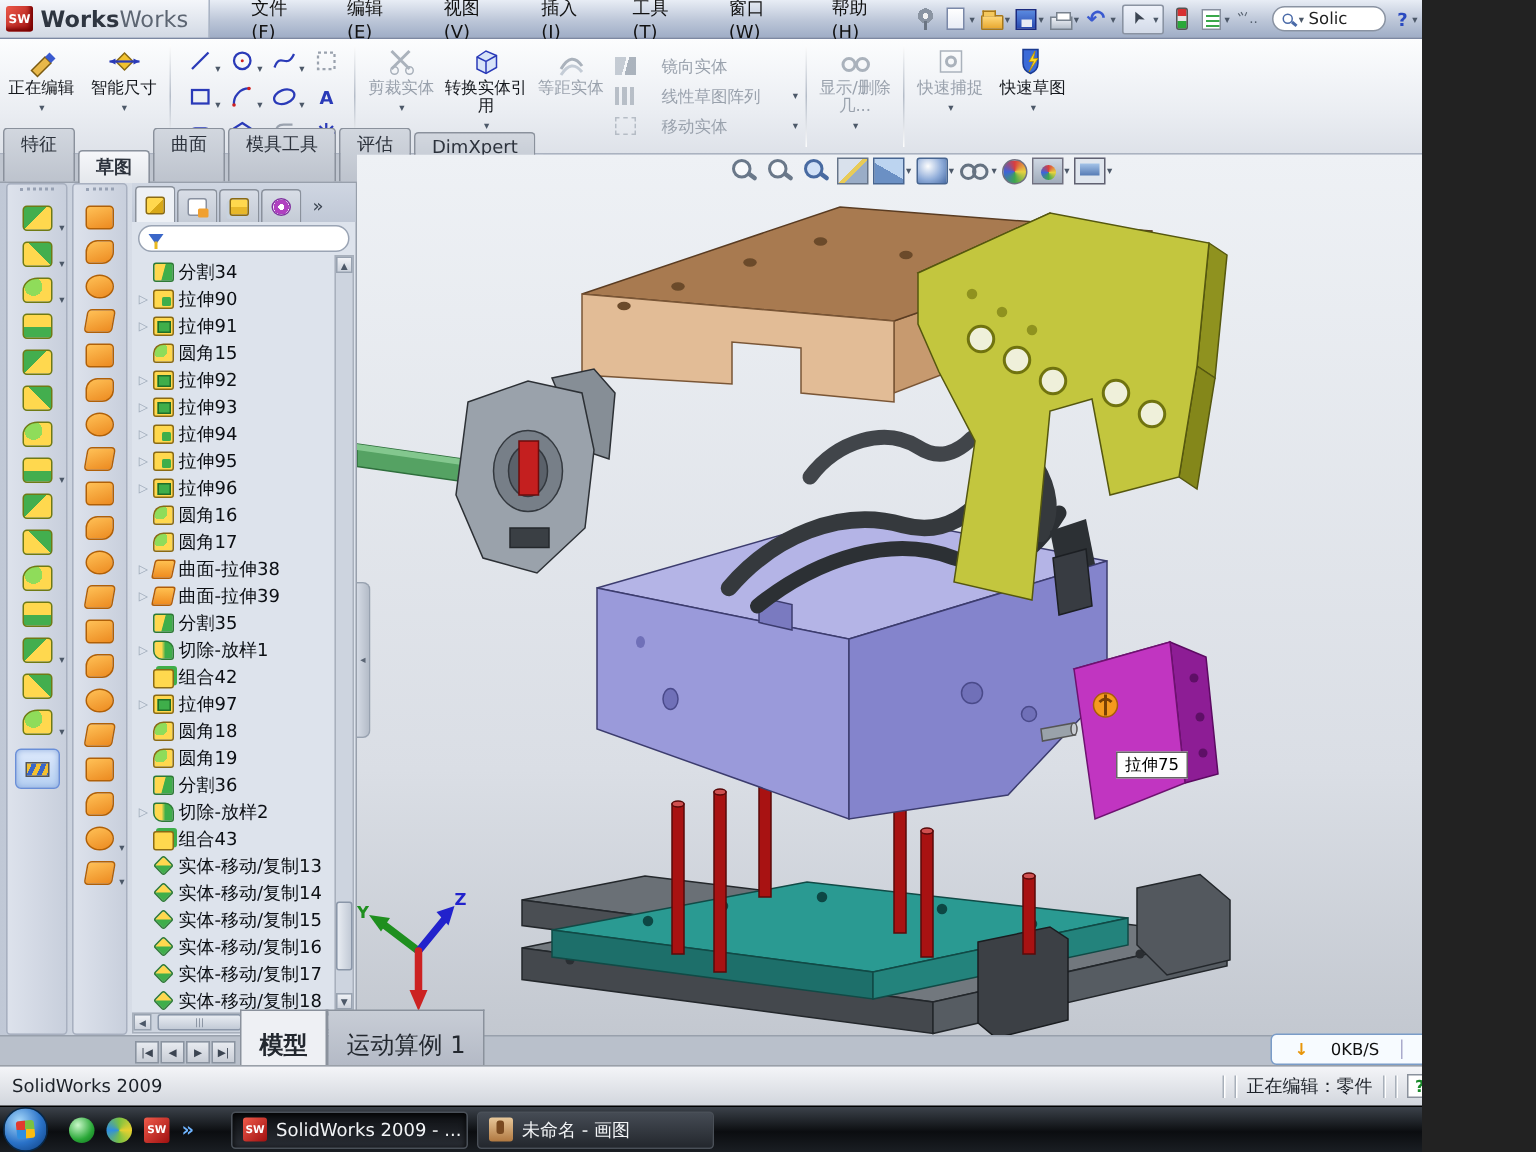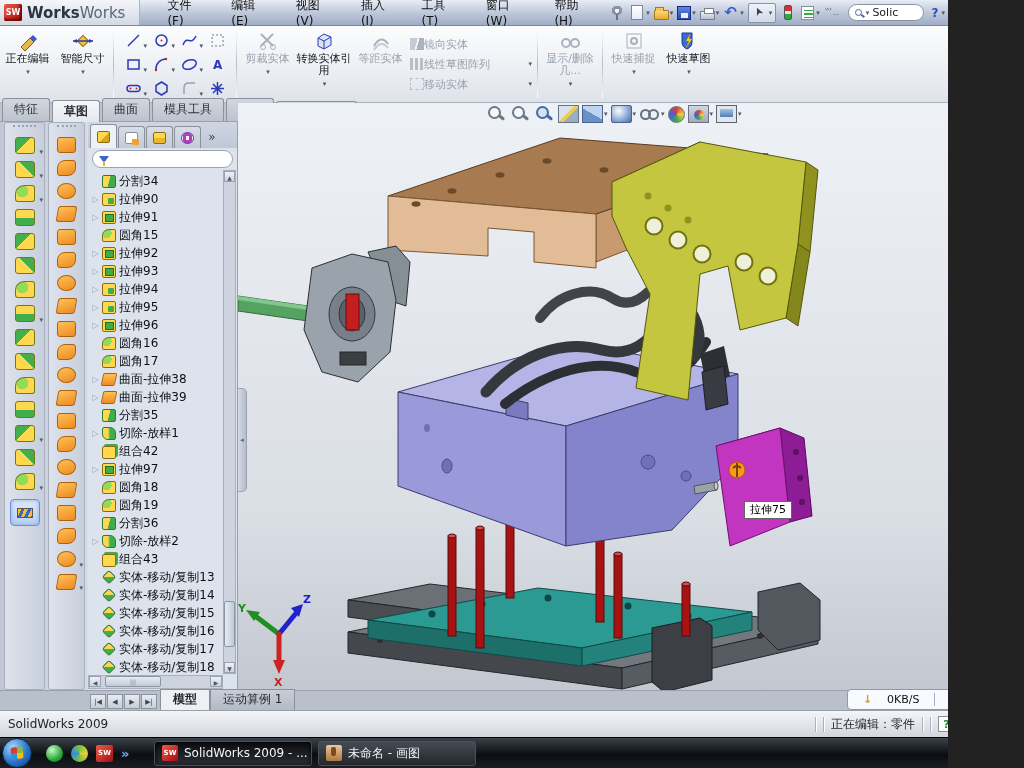--- a/index.html
+++ b/index.html
@@ -58,32 +58,32 @@
 .vsep{width:1px;background:linear-gradient(#fdfdfd,#b4bcc8,#fdfdfd);margin:4px 3px;flex:none}
 .bigbtn{width:55px;flex:none;display:flex;flex-direction:column;align-items:center;padding-top:3px;
  font-size:11px;line-height:12px;text-align:center;color:#15181d}
 .bigbtn .bicon{height:24px;display:flex;align-items:center}
 .bigbtn.off{color:#9aa2ad}
 .bigbtn .dd{margin-top:1px}
 #grid{display:grid;grid-template-columns:repeat(4,28px);grid-auto-rows:24px;align-self:center;margin:0 2px}
 .gcell{display:flex;align-items:center;justify-content:center;position:relative}
 .gcell .dd{position:absolute;right:0;bottom:2px}
 .srowstack{display:flex;flex-direction:column;justify-content:center;gap:2px;margin:0 2px}
-.srow{display:flex;align-items:center;gap:0;width:122px;height:18px;font-size:11px;color:#9aa2ad;position:relative}
+.srow{display:flex;align-items:center;gap:17px;width:122px;height:18px;font-size:11px;color:#9aa2ad;position:relative}
 .srow .dd{position:absolute;right:0}
 .sicon{width:14px;height:12px;flex:none;background:repeating-linear-gradient(90deg,#aab2bc 0 3px,transparent 3px 5px);opacity:.8}
 .sicon.mir{background:linear-gradient(105deg,#b8c0ca 45%,transparent 45% 55%,#98a2ae 55%)}
 .sicon.mov{background:transparent;border:1px dashed #aab2bc}
 #watermark{position:absolute;right:12px;top:14px;font-size:58px;font-style:italic;font-weight:bold;
  color:#d2d7de;letter-spacing:-4px}
 
 
 #tabstrip{position:absolute;left:0;top:103px;width:362px;height:19px;background:#bfc5cf;display:flex;align-items:flex-end;
  border-bottom:1px solid #98a0ac}
-.ctab{padding:2px 11px 3px;margin-left:2px;font-size:12px;color:#2c323c;background:linear-gradient(#d2d7df,#bdc3cd);
+.ctab{padding:2px 11px 16px;margin-left:2px;font-size:12px;color:#2c323c;background:linear-gradient(#d2d7df,#bdc3cd);
  border:1px solid #8a919c;border-bottom:none;border-radius:3px 3px 0 0}
 .ctab.on{background:linear-gradient(#f6f7fa,#e4e7ec);font-weight:bold;position:relative;top:1px;padding-bottom:2px}
 
 
 #leftbars{position:absolute;left:0;top:122px;width:88px;height:568px;background:linear-gradient(90deg,#c0c8d6,#d6dce6)}
 .strip{position:absolute;top:0;bottom:0;overflow:hidden;background:linear-gradient(90deg,#dde2ec,#c8cfdc);
  border:1px solid #a8b0c0;border-radius:3px}
 #colA{left:4px;width:41px}
 #colB{left:48px;width:37px}
 .grip{height:6px;margin:2px 8px;border-top:2px dotted #98a2b4}
@@ -192,21 +192,21 @@
  border-radius:4px;display:flex;align-items:center;justify-content:space-evenly;font-size:11px;color:#111}
 .net-dn{color:#e8960a;font-weight:bold}.net-up{color:#20a030;font-weight:bold}
 .net-div{width:1px;height:13px;background:#aac}
 
 
 #docrow{position:absolute;left:0;top:690px;width:1024px;height:20px;background:#b9c0cb;border-top:1px solid #98a0ac;
  display:flex;align-items:flex-end}
 #docnav{display:flex;gap:1px;margin:0 3px 1px 90px}
 .dnav{width:16px;height:15px;background:linear-gradient(#e8ebf0,#c8cdd6);border:1px solid #8a93a0;font-size:7px;
  text-align:center;line-height:14px;color:#3c4552}
-.dtab{padding:1px 12px 2px;font-size:12px;color:#23282f;background:linear-gradient(#c8cdd6,#b4bac6);
+.dtab{padding:13px 12px 2px;font-size:16px;color:#23282f;background:linear-gradient(#c8cdd6,#b4bac6);
  border:1px solid #8a919c;border-bottom:none;border-radius:0}
 .dtab.on{background:#eef0f4;font-weight:bold}
 
 
 #statusbar{position:absolute;left:0;top:710px;width:1024px;height:27px;background:linear-gradient(#f4f5f8,#d2d6dd);
  border-top:1px solid #9aa0a8;display:flex;align-items:center;padding:0 8px;color:#1c2128}
 #statusbar .right{margin-left:auto;display:flex;align-items:center;gap:7px}
 .sep{width:1px;height:15px;background:#a8b0ba;box-shadow:1px 0 0 #fff}
 #helpbox{width:17px;height:16px;background:#fff;border:1px solid #8a919c;color:#1a8a2a;font-weight:bold;
  text-align:center;line-height: 15px;font-size:11px}

